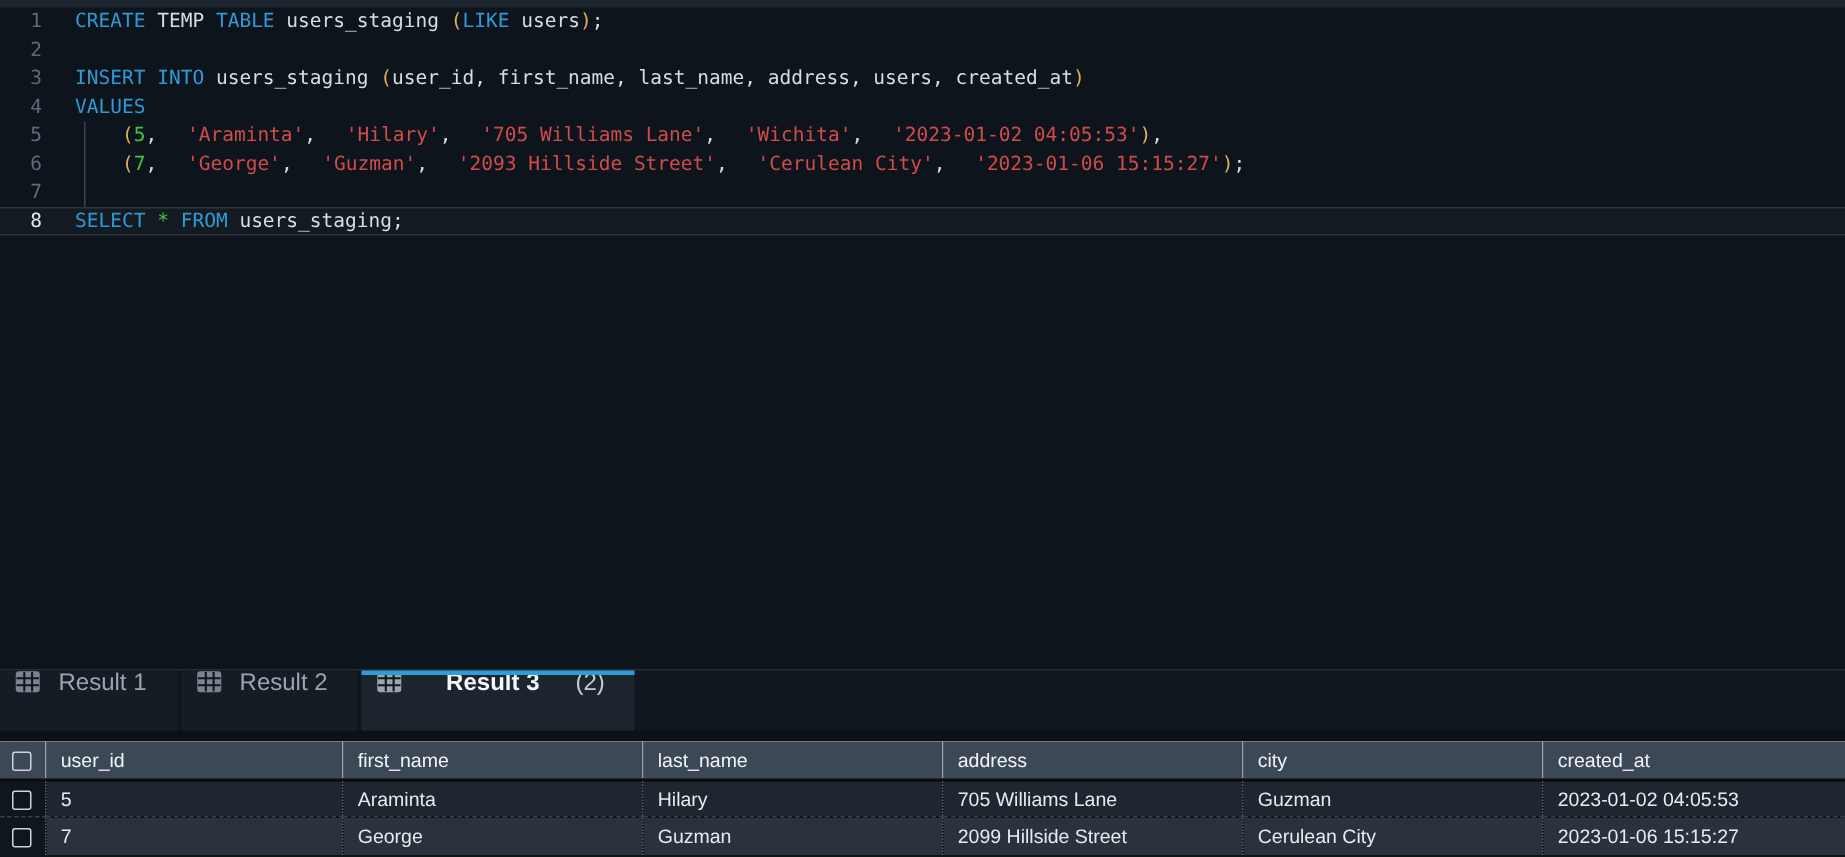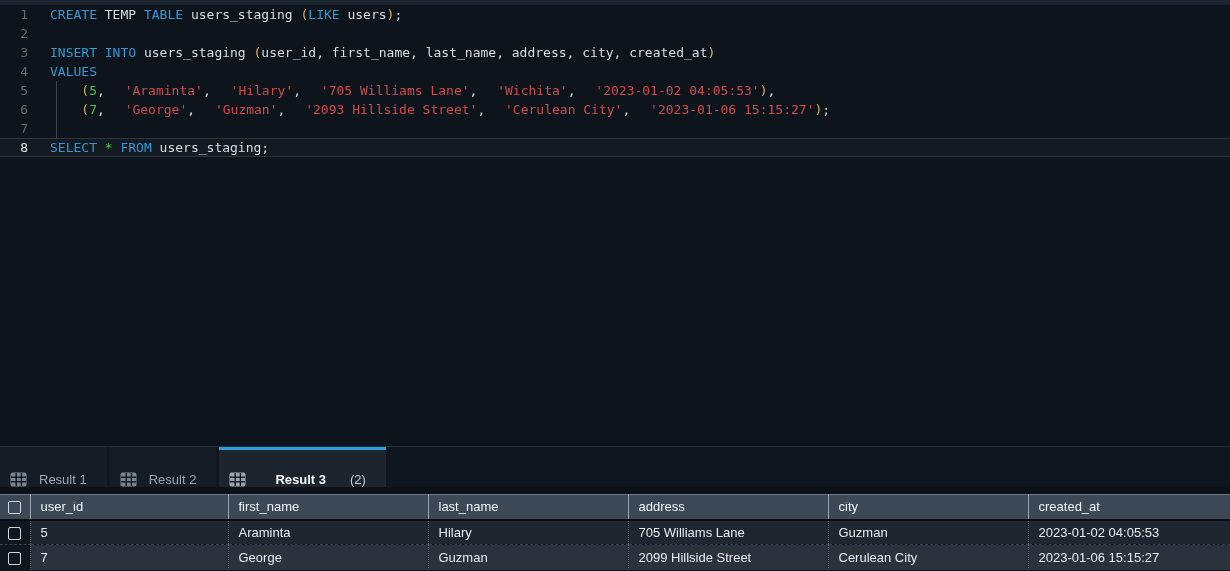--- a/index.html
+++ b/index.html
@@ -18,23 +18,23 @@
   .indent-guide { position:absolute; left:56px; top:81px; height:57px; width:0;
                   border-left:1px solid #3a424c; }
   .c-kw { color:var(--kw); }
   .c-pl { color:var(--pl); }
   .c-br { color:var(--br); }
   .c-st { color:var(--st);margin-left:12px; }
   .c-nu { color:var(--nu); }
 
   
   .tab-bar { height:40px; background:#10161d; display:flex; align-items:stretch; }
-  .tab { position:relative; display:flex; align-items:flex-end; background:#151c24;
+  .tab { position:relative; display:flex; align-items:flex-start; background:#151c24;
          margin-right:3px; padding:0 20px 0 10px; cursor:pointer;
-         color:#9aa5b1; font-size:13px; }
+         color:#9aa5b1; font-size:16px; }
   .tab .tab-icon { color:#7b8591; margin-right:12px; display:flex; }
   .tab.active { background:#1c242e; color:#f4f7fa; font-weight:bold;gap:17px; }
   .tab.active .tab-icon { color:#9aa5b1; }
   .tab.active .active-bar { position:absolute; top:0; left:0; right:0; height:3px; background:var(--accent); }
   .tab .tab-count { margin-left:7px; font-weight:normal; color:#c3ccd5; }
   .tab-gap { height:7px; background:#0c1117; }
 
   
   table.results-table { width:1230px; border-collapse:collapse; table-layout:fixed;
                         font-size:13px; border-top:1px solid #707b87; }
@@ -55,21 +55,21 @@
 </head>
 <body>
 
 <div class="app">
 
   <div class="editor">
     <div class="top-strip"></div>
     <div id="editor-lines">
         <div class="code-line"><span class="gutter-num">1</span><span class="code-content"><span class="c-kw">CREATE</span><span class="c-pl"> TEMP </span><span class="c-kw">TABLE</span><span class="c-pl"> users_staging </span><span class="c-br">(</span><span class="c-kw">LIKE</span><span class="c-pl"> users</span><span class="c-br">)</span><span class="c-pl">;</span></span></div>
         <div class="code-line"><span class="gutter-num">2</span><span class="code-content"></span></div>
-        <div class="code-line"><span class="gutter-num">3</span><span class="code-content"><span class="c-kw">INSERT</span><span class="c-pl"> </span><span class="c-kw">INTO</span><span class="c-pl"> users_staging </span><span class="c-br">(</span><span class="c-pl">user_id, first_name, last_name, address, city, created_at</span><span class="c-br">)</span></span></div>
+        <div class="code-line"><span class="gutter-num">3</span><span class="code-content"><span class="c-kw">INSERT</span><span class="c-pl"> </span><span class="c-kw">INTO</span><span class="c-pl"> users_staging </span><span class="c-br">(</span><span class="c-pl">user_id, first_name, last_name, address, users, created_at</span><span class="c-br">)</span></span></div>
         <div class="code-line"><span class="gutter-num">4</span><span class="code-content"><span class="c-kw">VALUES</span></span></div>
         <div class="code-line"><span class="gutter-num">5</span><span class="code-content"><span class="c-pl">    </span><span class="c-br">(</span><span class="c-nu">5</span><span class="c-pl">, </span><span class="c-st">'Araminta'</span><span class="c-pl">, </span><span class="c-st">'Hilary'</span><span class="c-pl">, </span><span class="c-st">'705 Williams Lane'</span><span class="c-pl">, </span><span class="c-st">'Wichita'</span><span class="c-pl">, </span><span class="c-st">'2023-01-02 04:05:53'</span><span class="c-br">)</span><span class="c-pl">,</span></span></div>
         <div class="code-line"><span class="gutter-num">6</span><span class="code-content"><span class="c-pl">    </span><span class="c-br">(</span><span class="c-nu">7</span><span class="c-pl">, </span><span class="c-st">'George'</span><span class="c-pl">, </span><span class="c-st">'Guzman'</span><span class="c-pl">, </span><span class="c-st">'2093 Hillside Street'</span><span class="c-pl">, </span><span class="c-st">'Cerulean City'</span><span class="c-pl">, </span><span class="c-st">'2023-01-06 15:15:27'</span><span class="c-br">)</span><span class="c-pl">;</span></span></div>
         <div class="code-line"><span class="gutter-num">7</span><span class="code-content"></span></div>
         <div class="code-line current"><span class="gutter-num">8</span><span class="code-content"><span class="c-kw">SELECT</span><span class="c-pl"> </span><span class="c-nu">*</span><span class="c-pl"> </span><span class="c-kw">FROM</span><span class="c-pl"> users_staging;</span></span></div>
       </div>
     <div class="indent-guide"></div>
   </div>
 
   <div class="tab-bar" id="tab-bar">

